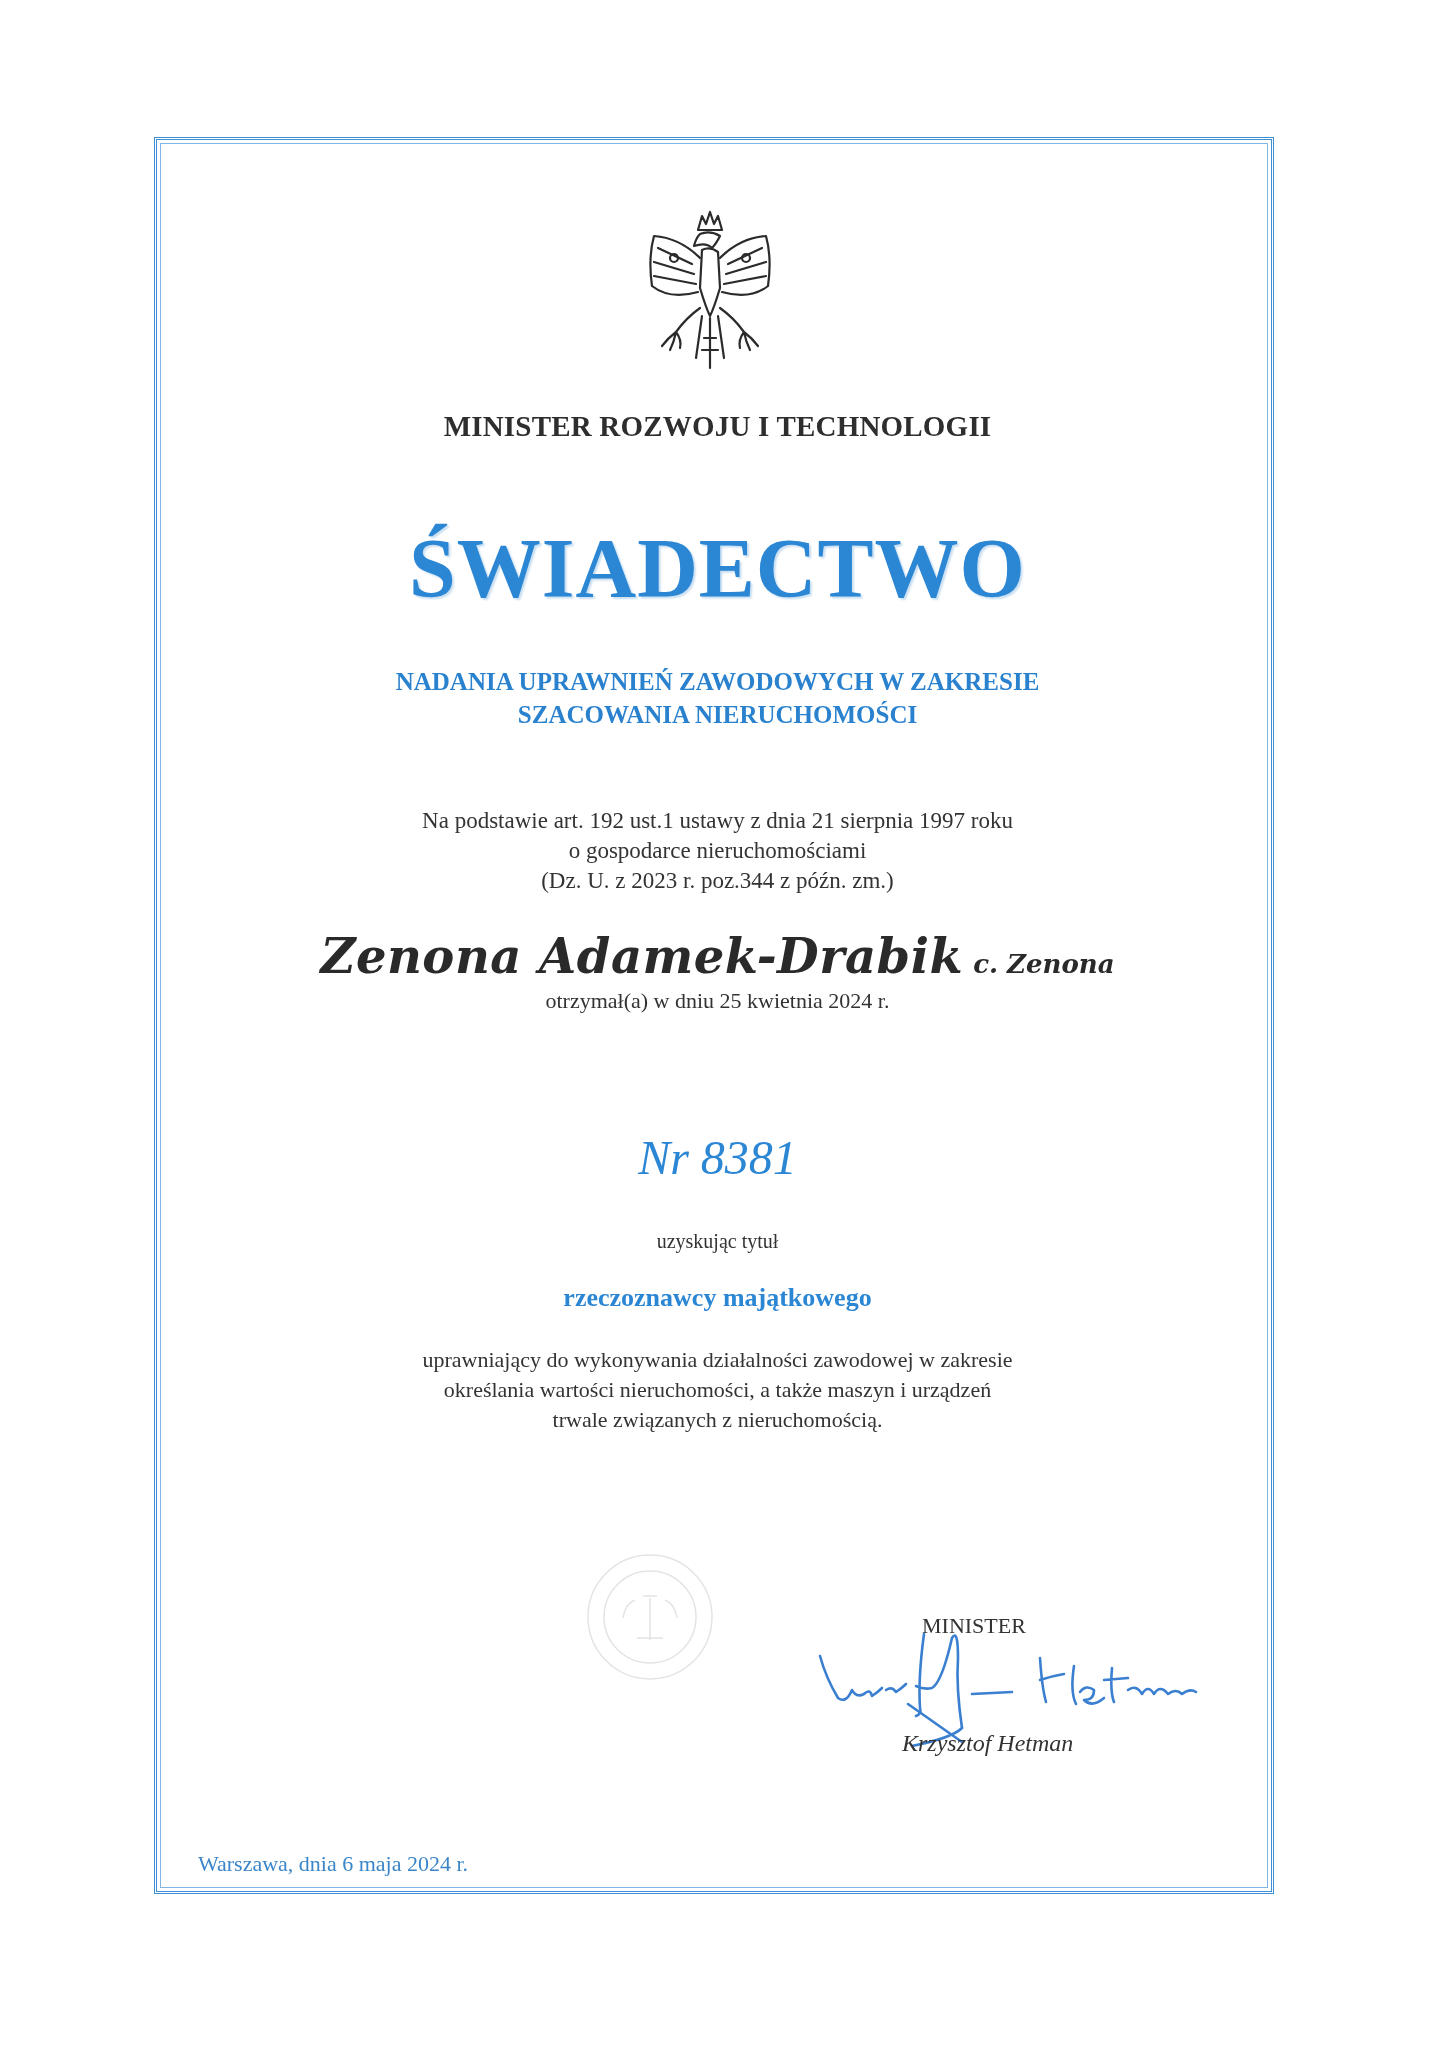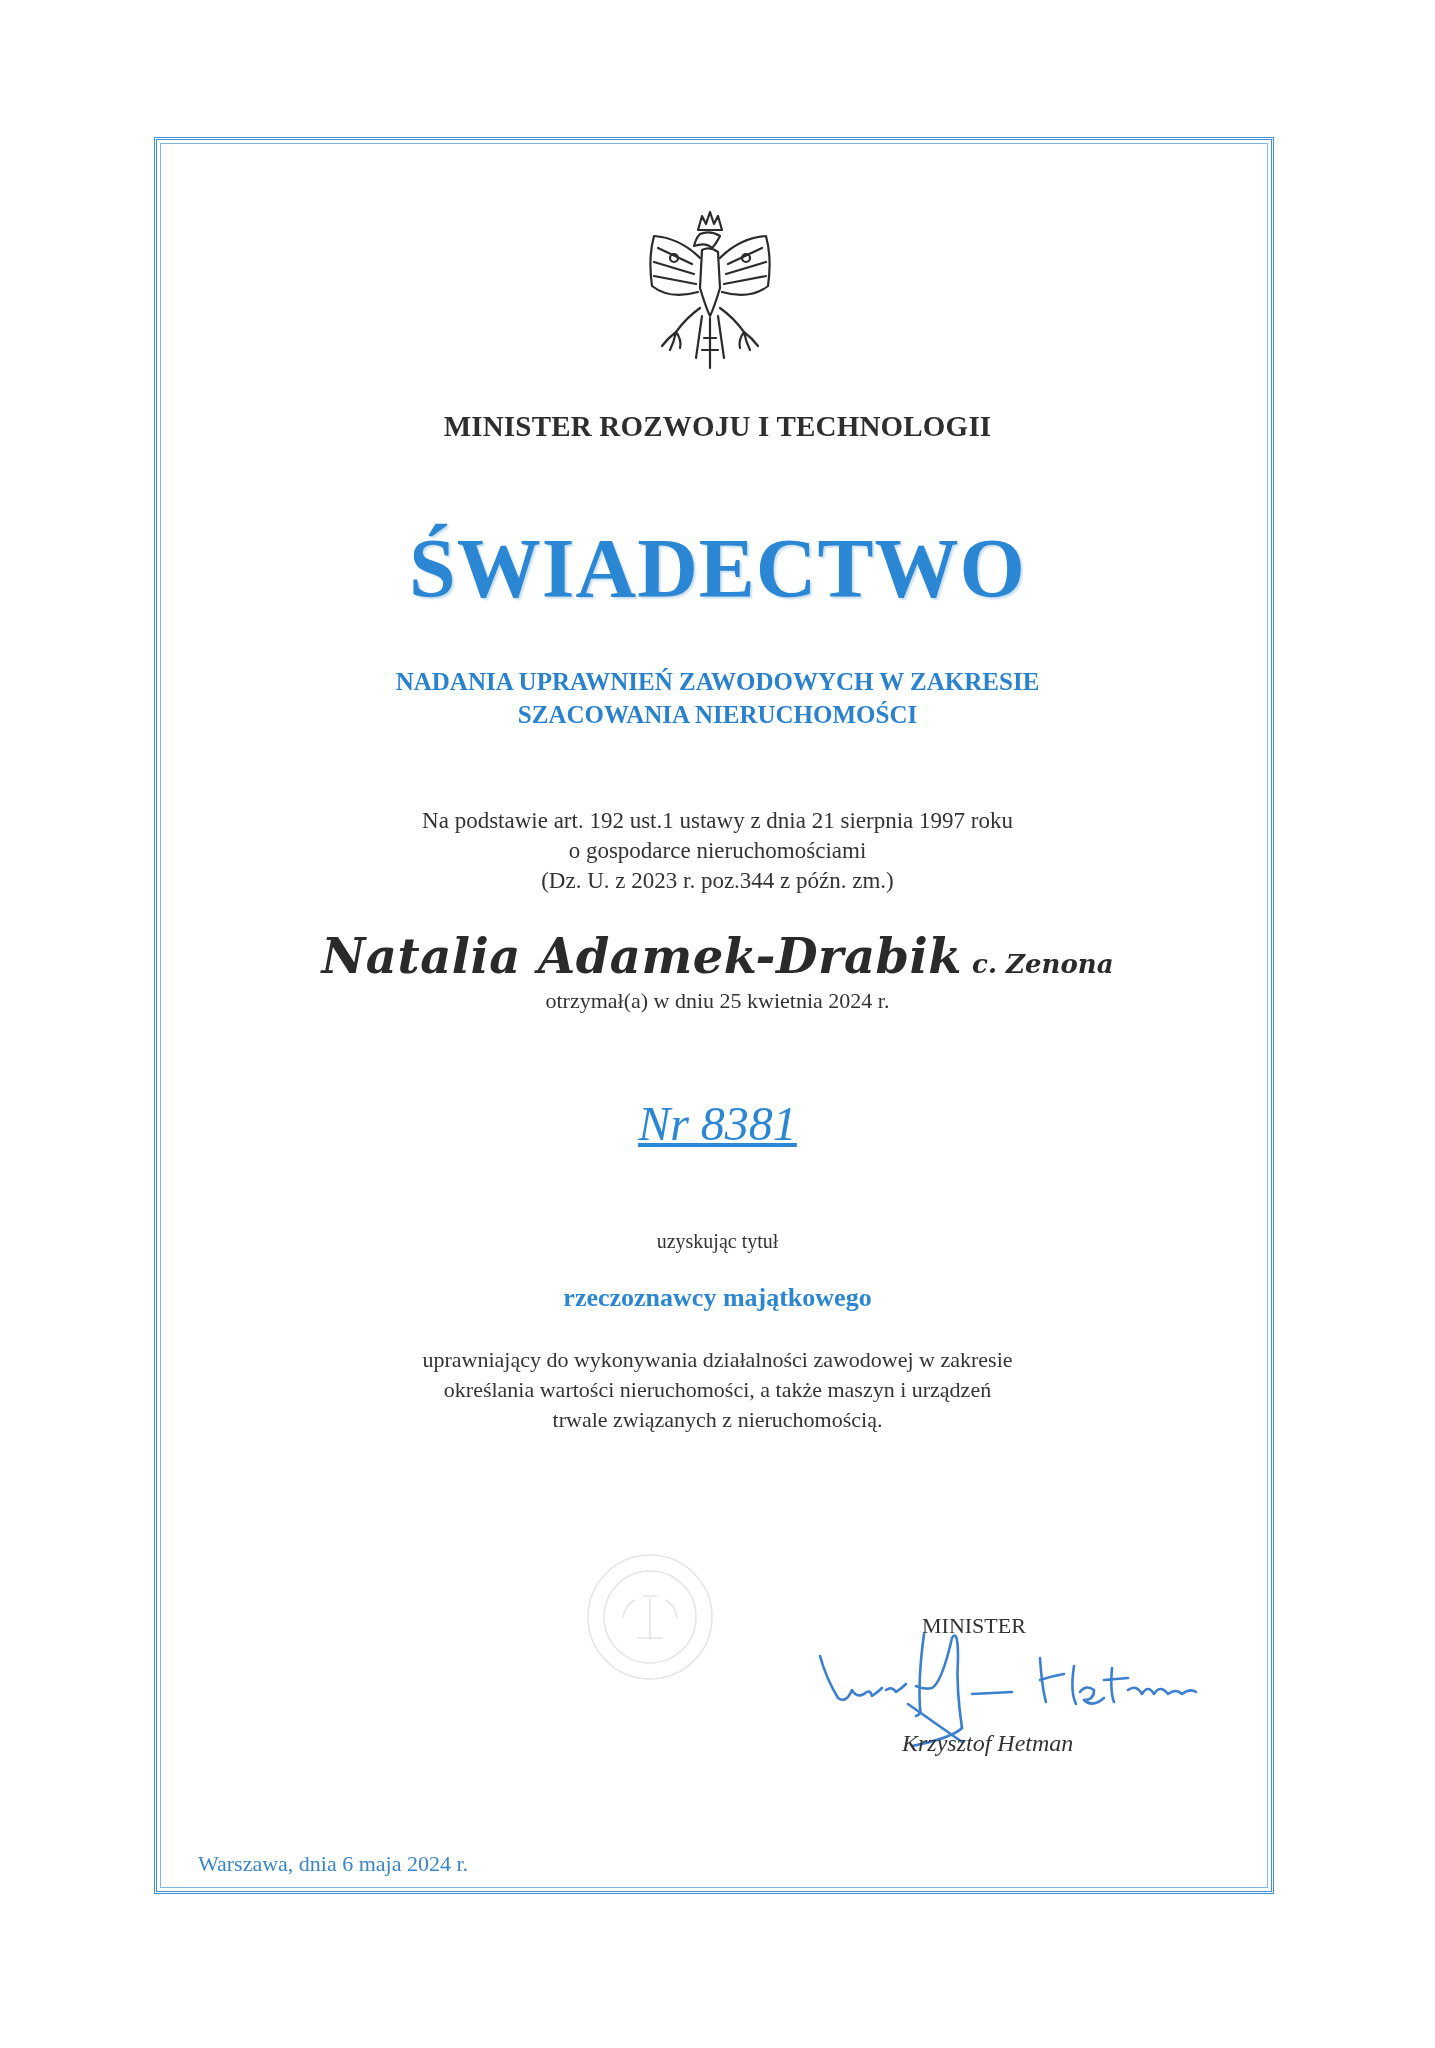--- a/index.html
+++ b/index.html
@@ -91,25 +91,24 @@
       color: #2a2a2a;
       margin-left: 10px;
     }
     .received {
       top: 986px;
       font-size: 22px;
       line-height: 30px;
       color: #333;
     }
     .number {
-      top: 1096px;
+      top: 1130px;
       font-style: italic;
       font-size: 48px;
       color: #2b86d4;
-      text-decoration: underline;
     }
     .title-intro {
       top: 1230px;
       font-size: 20px;
       color: #333;
     }
     .profession {
       top: 1283px;
       font-size: 26px;
       font-weight: bold;
@@ -198,21 +197,21 @@
   <div>SZACOWANIA NIERUCHOMOŚCI</div>
 </div>
 
 <div class="center-block legal">
   <div>Na podstawie art. 192 ust.1 ustawy z dnia 21 sierpnia 1997 roku</div>
   <div>o gospodarce nieruchomościami</div>
   <div>(Dz. U. z 2023 r. poz.344 z późn. zm.)</div>
 </div>
 
 <div class="center-block name-line">
-  <span class="name">Natalia Adamek-Drabik</span><span class="father">c. Zenona</span>
+  <span class="name">Zenona Adamek-Drabik</span><span class="father">c. Zenona</span>
 </div>
 
 <div class="center-block received">
   <div>otrzymał(a) w dniu 25 kwietnia 2024 r.</div>
 </div>
 
 <div class="center-block number">Nr 8381</div>
 
 <div class="center-block title-intro">uzyskując tytuł</div>
 

